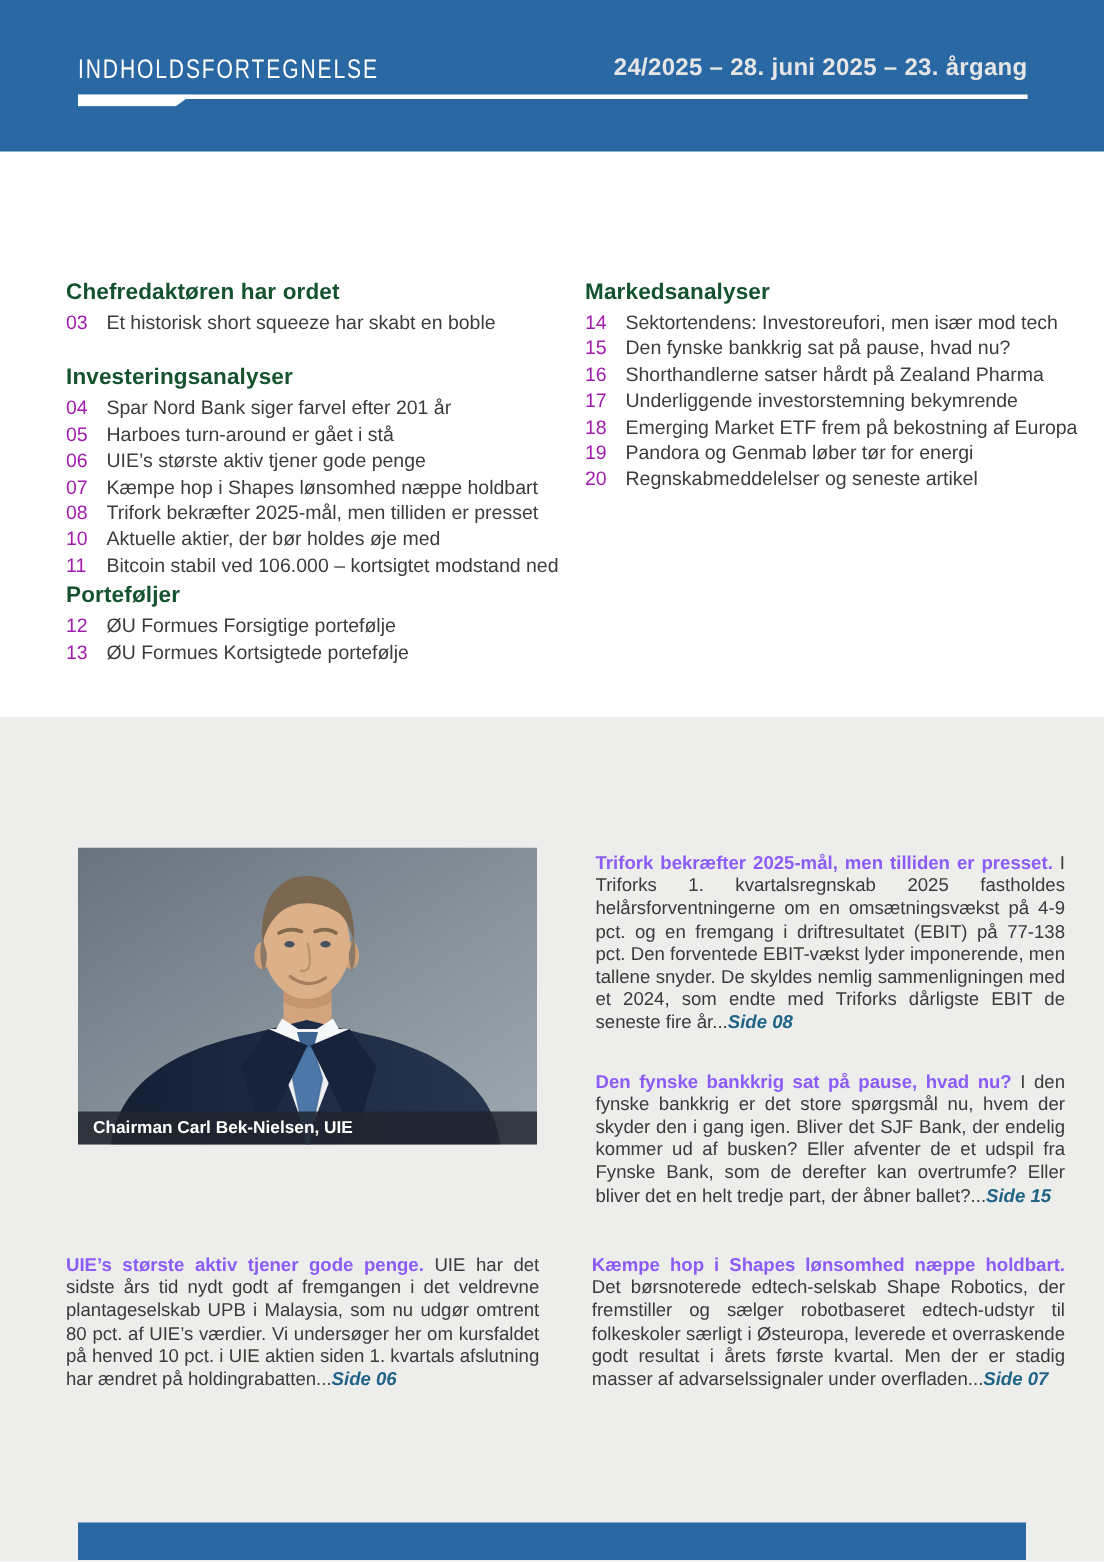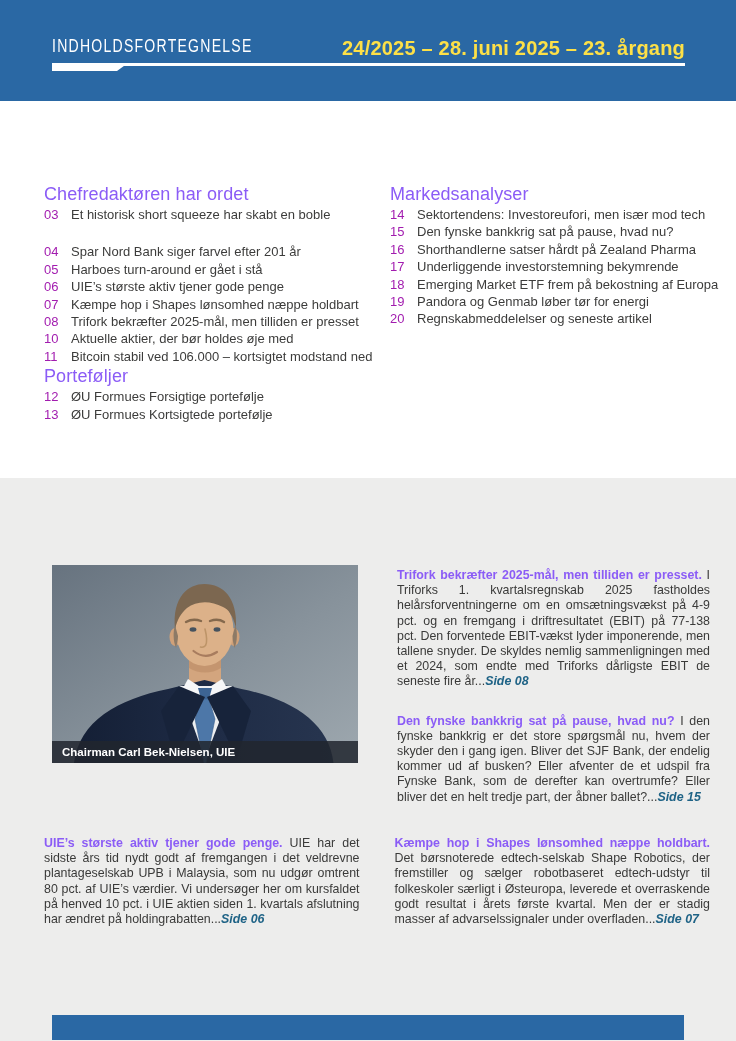--- a/index.html
+++ b/index.html
@@ -12,36 +12,36 @@
   .page{position:relative;width:736px;height:1041px;overflow:hidden;background:#ffffff;}
 
   
   .topbar{position:relative;height:101px;background:#2a68a4;text-align:right;}
   .topbar-title{
     position:absolute;left:52px;top:36px;color:#ffffff;
     font-size:18px;font-weight:400;letter-spacing:1.6px;
     transform:scaleX(.78);transform-origin:left center;white-space:nowrap;
   }
   .topbar-issue{
-    position:absolute;right:51px;top:37px;color:#fde047;
-    font-size:20px;font-weight:700;white-space:nowrap;letter-spacing:.2px;
+    position:absolute;right:51px;top:37px;color:#e5e5e5;
+    font-size:16px;font-weight:700;white-space:nowrap;letter-spacing:.2px;
   }
   .topbar-rule-thin{position:absolute;left:52px;right:51px;top:63px;height:3px;background:#ffffff;}
   .topbar-rule-thick{
     position:absolute;left:52px;top:63px;width:76px;height:8px;background:#ffffff;
     clip-path:polygon(0 0,100% 0,calc(100% - 11px) 100%,0 100%);
   }
 
   
   .toc-area{height:391px;box-sizing:border-box;padding:85px 24px 0 44px;display:flex;background:#ffffff;}
   .toc-col{flex:none;}
   .toc-col.left{width:346px;}
   .toc-col.right{flex:1;}
   .toc-heading{
-    font-weight:400;font-size:18px;color:#8b5cf6;line-height:17px;
+    font-weight:700;font-size:15px;color:#14532d;line-height:17px;
     margin:0 0 3px 0;letter-spacing:.1px;
   }
   .toc-row{display:flex;line-height:17.4px;font-size:13px;cursor:pointer;}
   .toc-row .pg{width:27px;flex:none;color:#a21caf;}
   .toc-row .tt{color:#3c3c3b;white-space:nowrap;}
   .toc-section.s2{margin-top:20px;}
   .toc-section.s3{margin-top:3px;}
 
   
   .gray{position:absolute;top:478px;left:0;width:736px;height:563px;background:#ededec;}
@@ -89,20 +89,21 @@
 
       <div class="toc-section s1">
         <h3 class="toc-heading">Chefredaktøren har ordet</h3>
         <div class="toc-row">
           <span class="pg">03</span>
           <span class="tt">Et historisk short squeeze har skabt en boble</span>
         </div>
       </div>
 
       <div class="toc-section s2">
+        <h3 class="toc-heading">Investeringsanalyser</h3>
         <div class="toc-row">
           <span class="pg">04</span>
           <span class="tt">Spar Nord Bank siger farvel efter 201 år</span>
         </div>
         <div class="toc-row">
           <span class="pg">05</span>
           <span class="tt">Harboes turn-around er gået i stå</span>
         </div>
         <div class="toc-row">
           <span class="pg">06</span>

